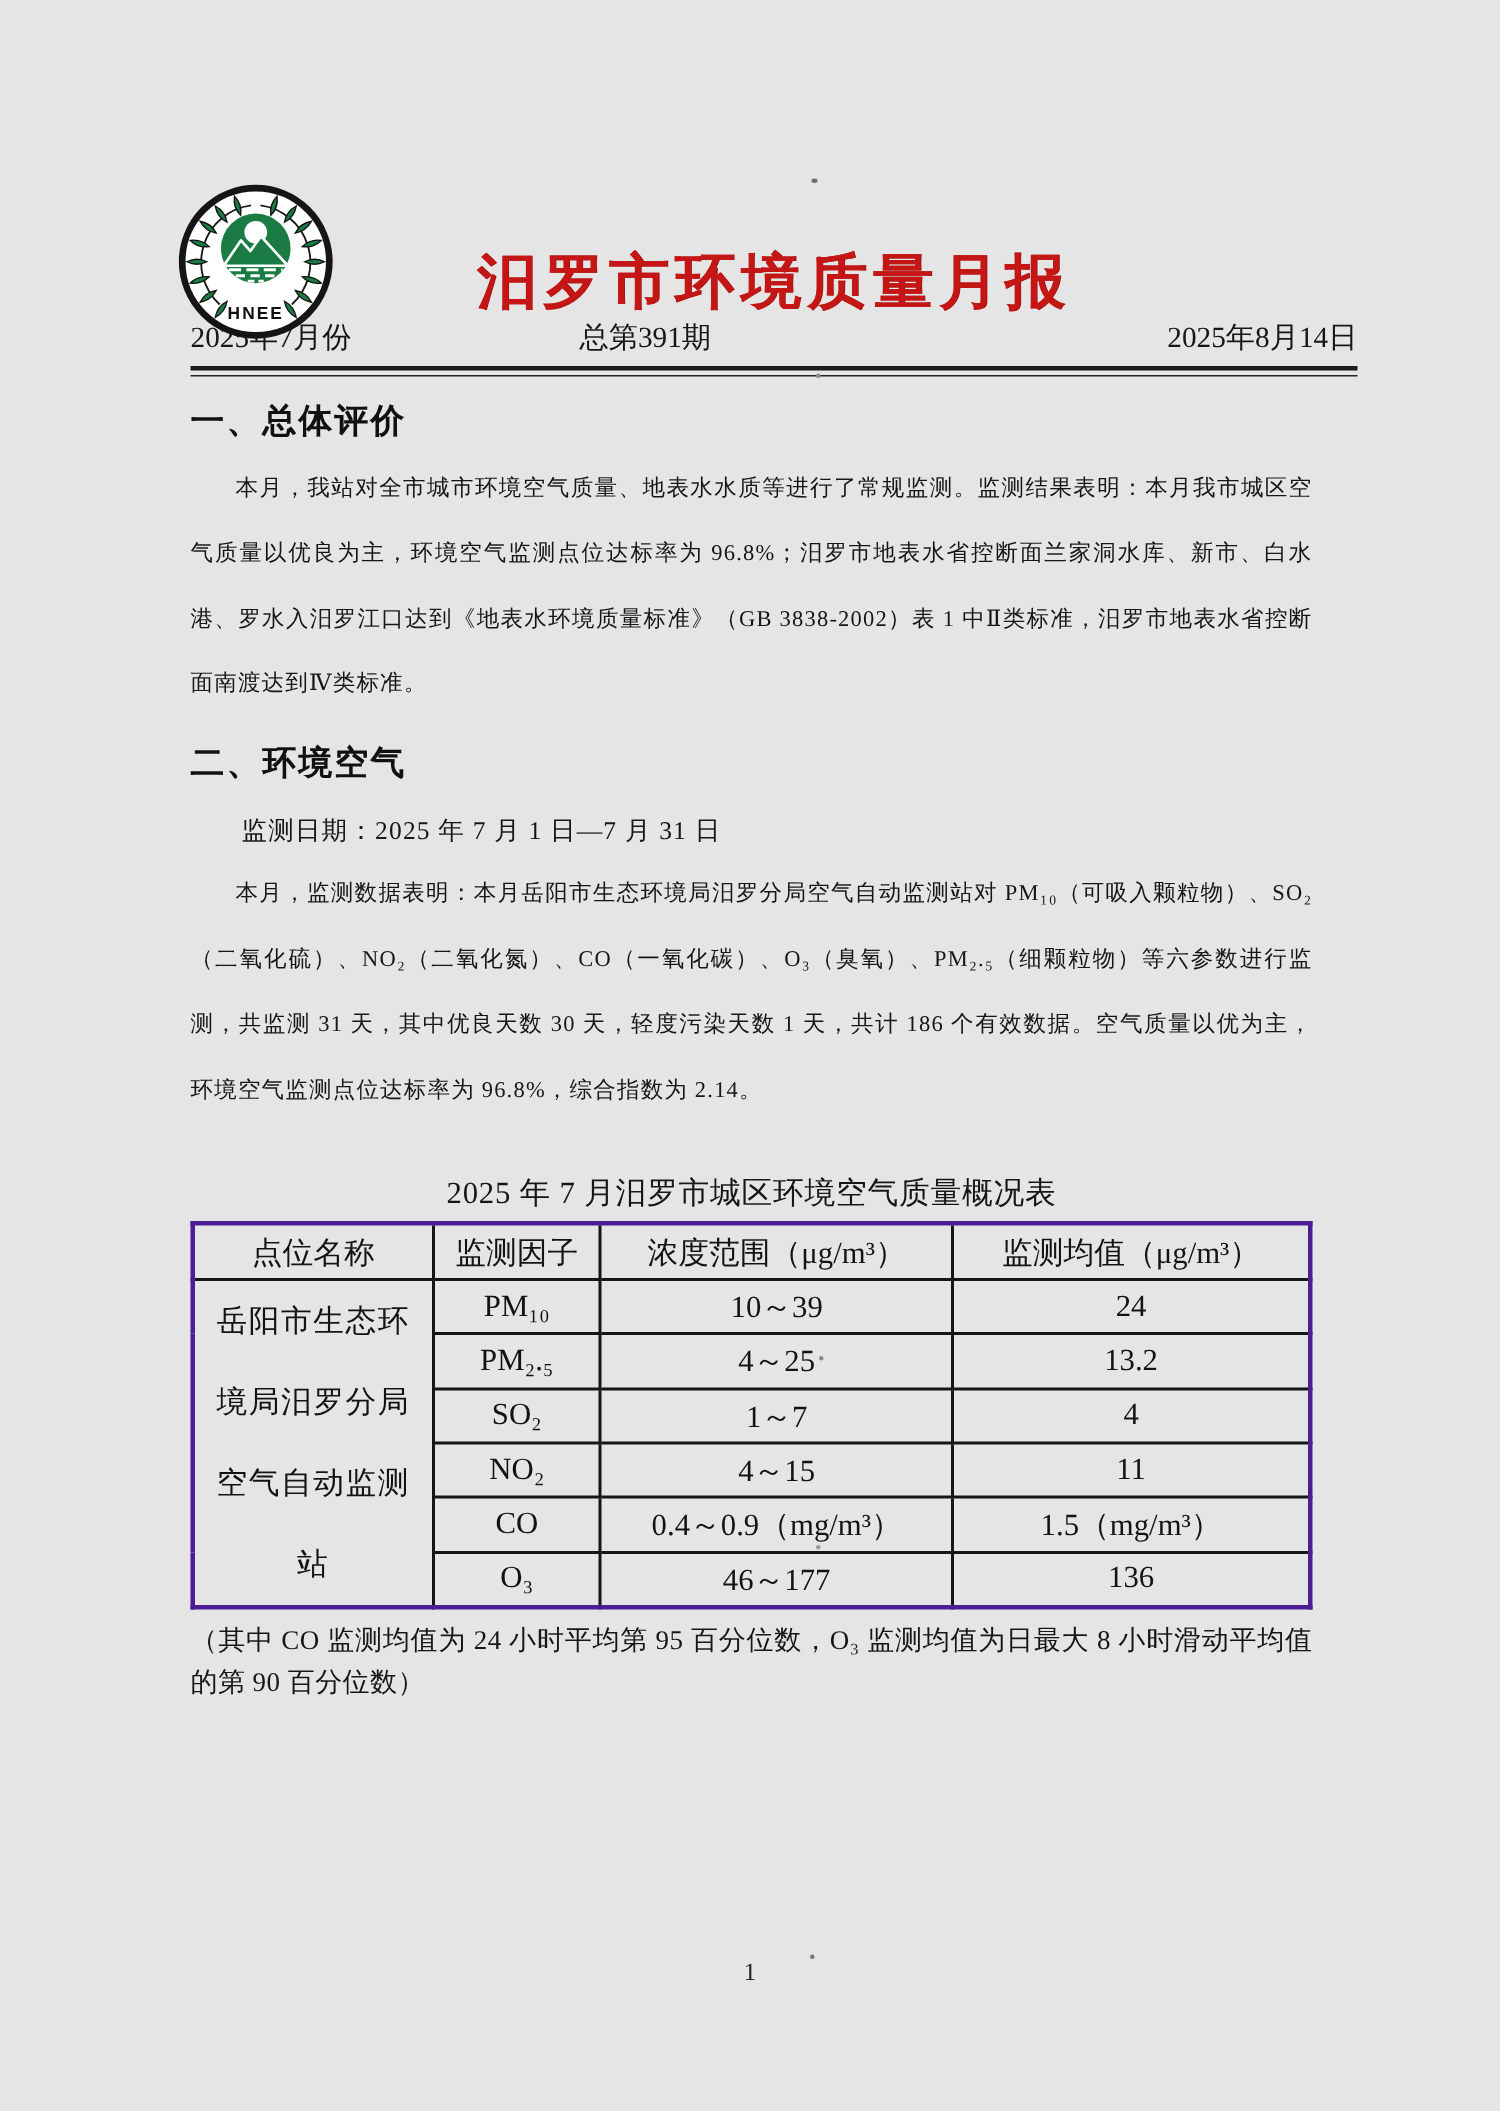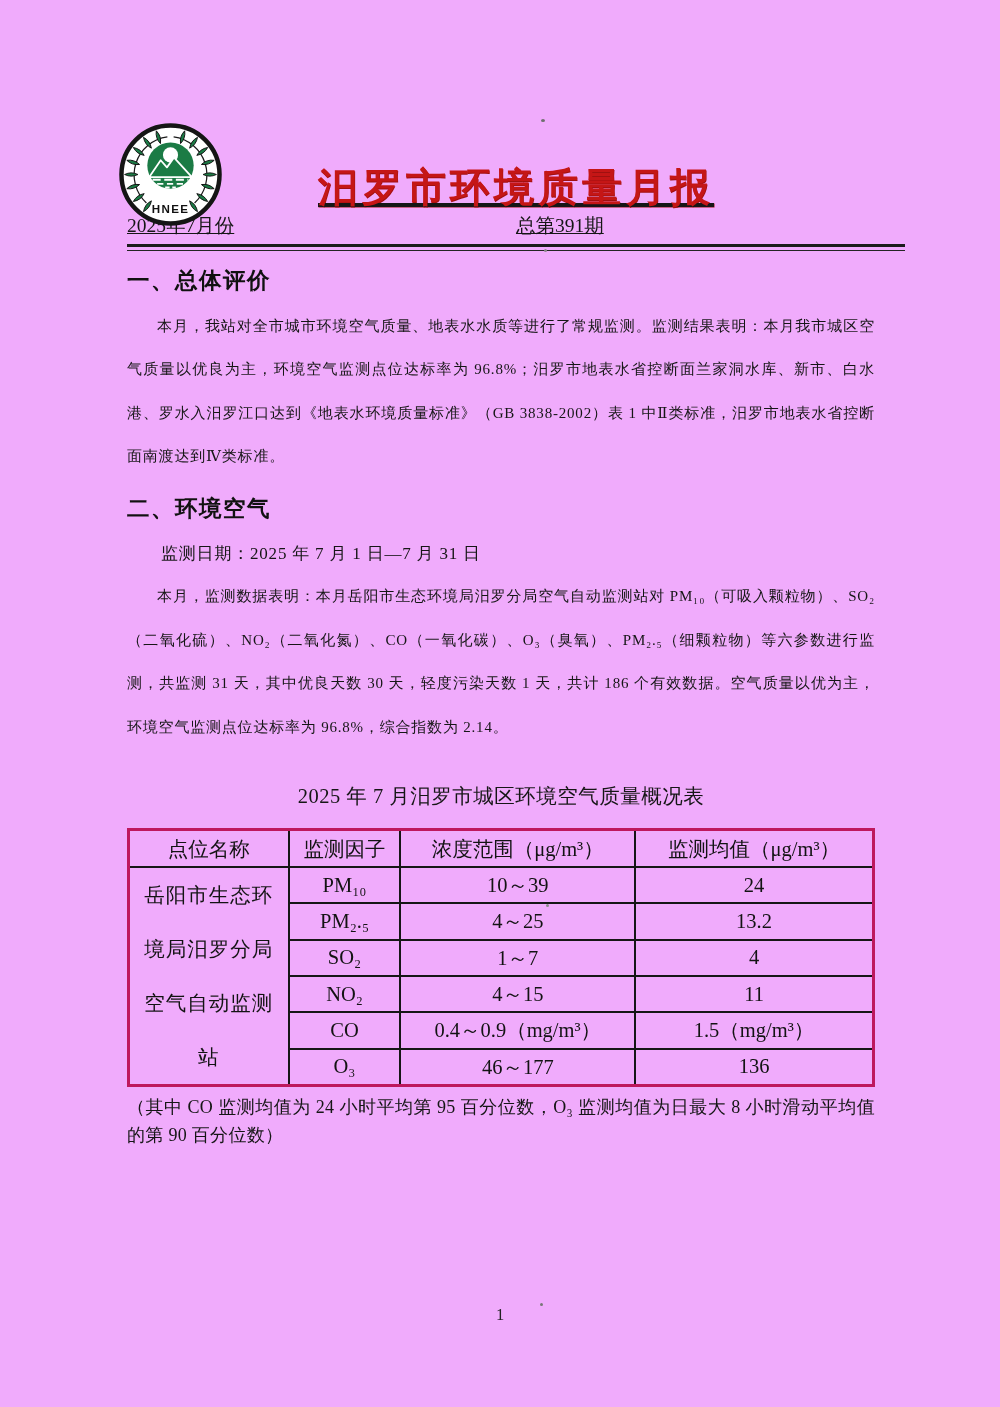--- a/index.html
+++ b/index.html
@@ -1,40 +1,40 @@
 <!DOCTYPE html>
 <html><head>
 <meta charset="utf-8">
 <style>
   html,body{margin:0;padding:0;background:#ffffff;}
-  .page{position:relative;width:1000px;height:1407px;background:#f0abfc;overflow:hidden;
+  .page{position:relative;width:1000px;height:1407px;background:#e5e5e5;overflow:hidden;
         font-family:"Liberation Serif","DejaVu Serif",serif;color:#161616;}
   
   .logo{position:absolute;left:117px;top:121px;width:107px;height:107px;}
-  .header{padding:0 95px 0 127px;text-decoration:underline;}
+  .header{padding:0 95px 0 127px;}
   .doc-title{padding-top:166px;text-align:center;font-size:40px;font-weight:bold;
              letter-spacing:4px;line-height:44px;color:#c51616;
              text-shadow:0.5px 0.5px 0 #a01010;}
   .meta-code{margin-top:33px;font-size:19px;line-height:22px;}
   .meta-row{display:flex;margin-top:4px;font-size:19.5px;line-height:24px;}
   .meta-row .m-left{flex:1;text-align:left;}
   .meta-row .m-mid{flex:1;}
   .meta-row .m-right{flex:1;text-align:right;}
   .rule{margin-top:6px;height:2.5px;border-top:3.5px solid #1b1b1b;border-bottom:1.5px solid #242424;}
   
   .content{padding:0 125px 0 127px;}
   .sec-heading{font-family:"Liberation Sans","DejaVu Sans",sans-serif;font-size:22.5px;
                font-weight:bold;margin:15px 0 0 0;line-height:30px;letter-spacing:1.5px;color:#111;}
   .body-p{font-size:15px;line-height:43.5px;text-align:justify;text-indent:2em;
           margin:9px 0 0 0;letter-spacing:0.8px;}
   .date-line{font-size:17px;line-height:43.5px;text-indent:2em;margin:8px 0 0 0;letter-spacing:0.8px;}
   .p-follow{margin-top:0;}
   
   .table-title{margin-top:32px;text-align:center;font-size:20.5px;line-height:30px;letter-spacing:0.5px;}
-  table.air{width:100%;border-collapse:collapse;margin-top:17px;border:3px solid #be185d;table-layout:fixed;}
+  table.air{width:100%;border-collapse:collapse;margin-top:3px;border:3px solid #4c1d95;table-layout:fixed;}
   table.air th,table.air td{border:2px solid #161616;text-align:center;vertical-align:middle;
         font-size:20.5px;font-weight:normal;padding:0 4px;height:33px;color:#131313;}
   table.air th{height:35px;}
   td.site-cell{line-height:54px;font-size:20.5px;letter-spacing:1px;}
   .footnote{font-size:18px;line-height:27.5px;margin-top:7px;text-align:justify;letter-spacing:0.3px;}
   
   .page-number{position:absolute;left:0;right:0;top:1305px;text-align:center;font-size:16.5px;color:#222;}
   .dot{position:absolute;border-radius:50%;background:#6e6e6e;}
   .dot.d1{left:541px;top:119px;width:4px;height:3px;}
   .dot.d2{left:544px;top:249px;width:3px;height:3px;background:#8a8a8a;}
@@ -81,20 +81,21 @@
       <line x1="54" y1="74.5" x2="66" y2="74.5" stroke-dasharray="5 3"></line>
     </g>
     <text x="60" y="103" text-anchor="middle" font-family="Liberation Sans, sans-serif" font-size="13" font-weight="bold" letter-spacing="1.5" fill="#111">HNEE</text>
   </svg>
 
   <div class="header">
     <div class="doc-title">汨罗市环境质量月报</div>
     <div class="meta-row">
       <span class="m-left">2025年7月份</span>
       <span class="m-mid">总第391期</span>
+      <span class="m-right">2025年8月14日</span>
     </div>
     <div class="rule"></div>
   </div>
 
   <div class="content">
 
     <div class="sec-heading">一、总体评价</div>
     <p class="body-p">本月，我站对全市城市环境空气质量、地表水水质等进行了常规监测。监测结果表明：本月我市城区空气质量以优良为主，环境空气监测点位达标率为 96.8%；汨罗市地表水省控断面兰家洞水库、新市、白水港、罗水入汨罗江口达到《地表水环境质量标准》（GB 3838-2002）表 1 中Ⅱ类标准，汨罗市地表水省控断面南渡达到Ⅳ类标准。</p>
 
     <div class="sec-heading">二、环境空气</div>

